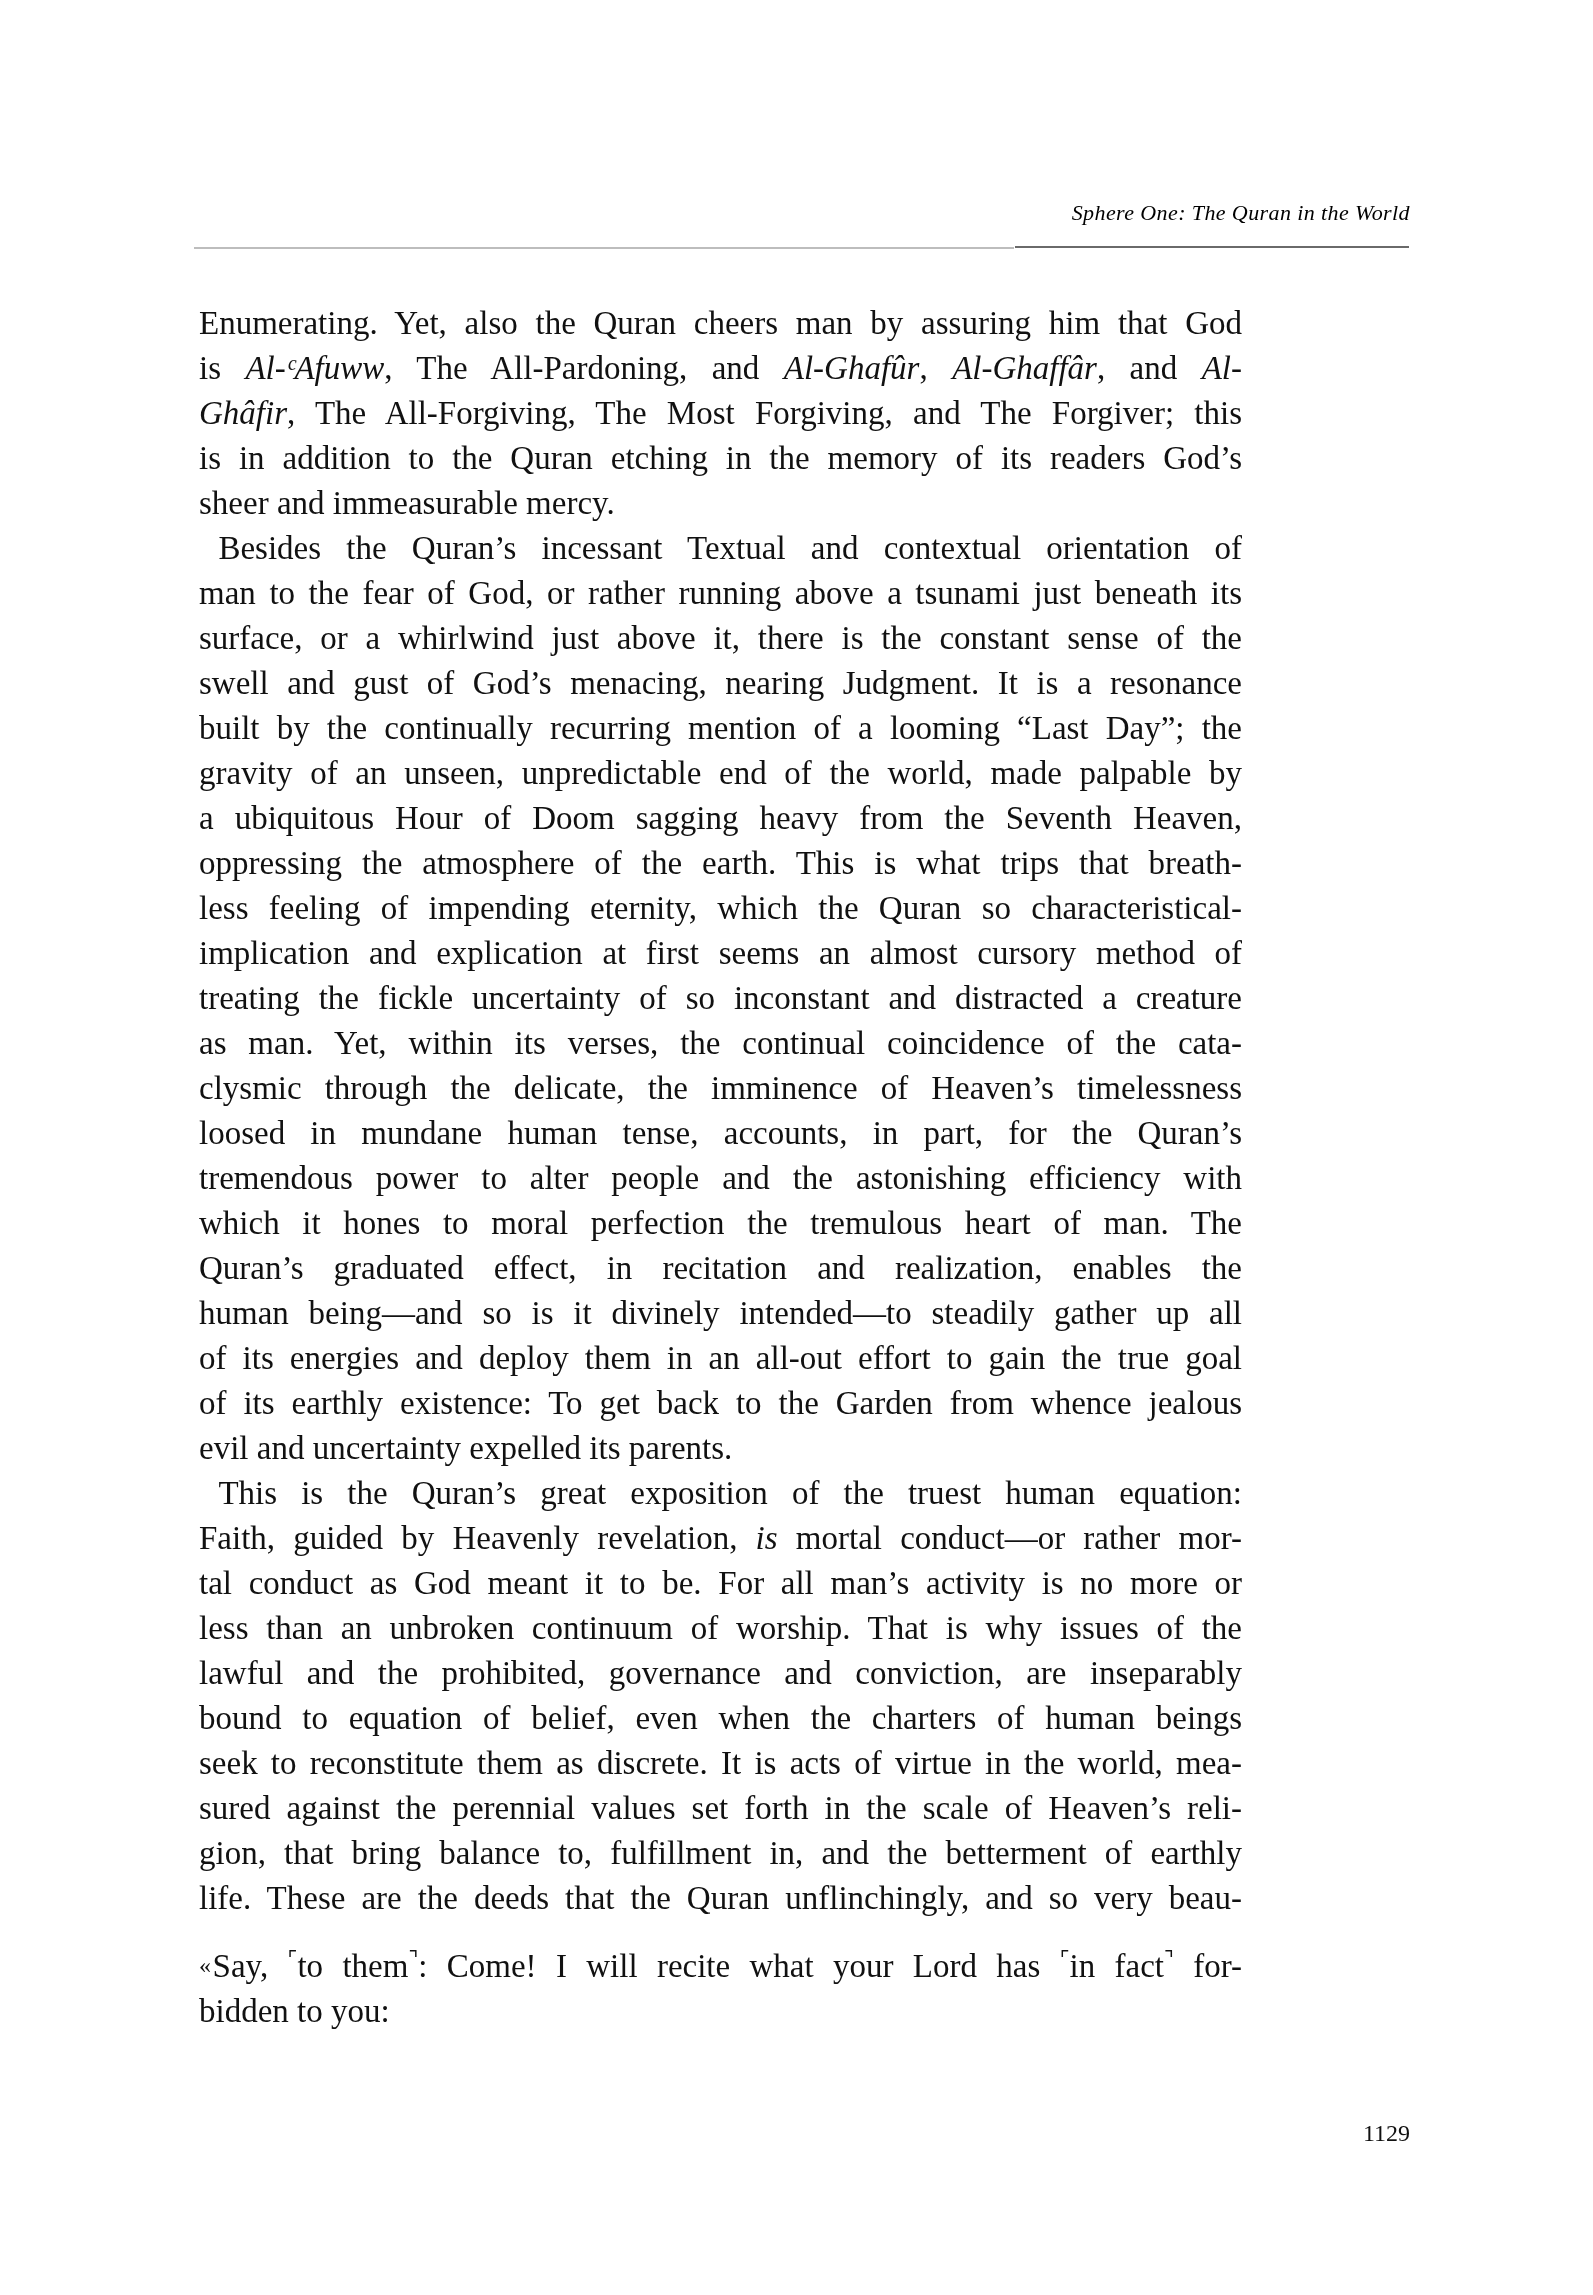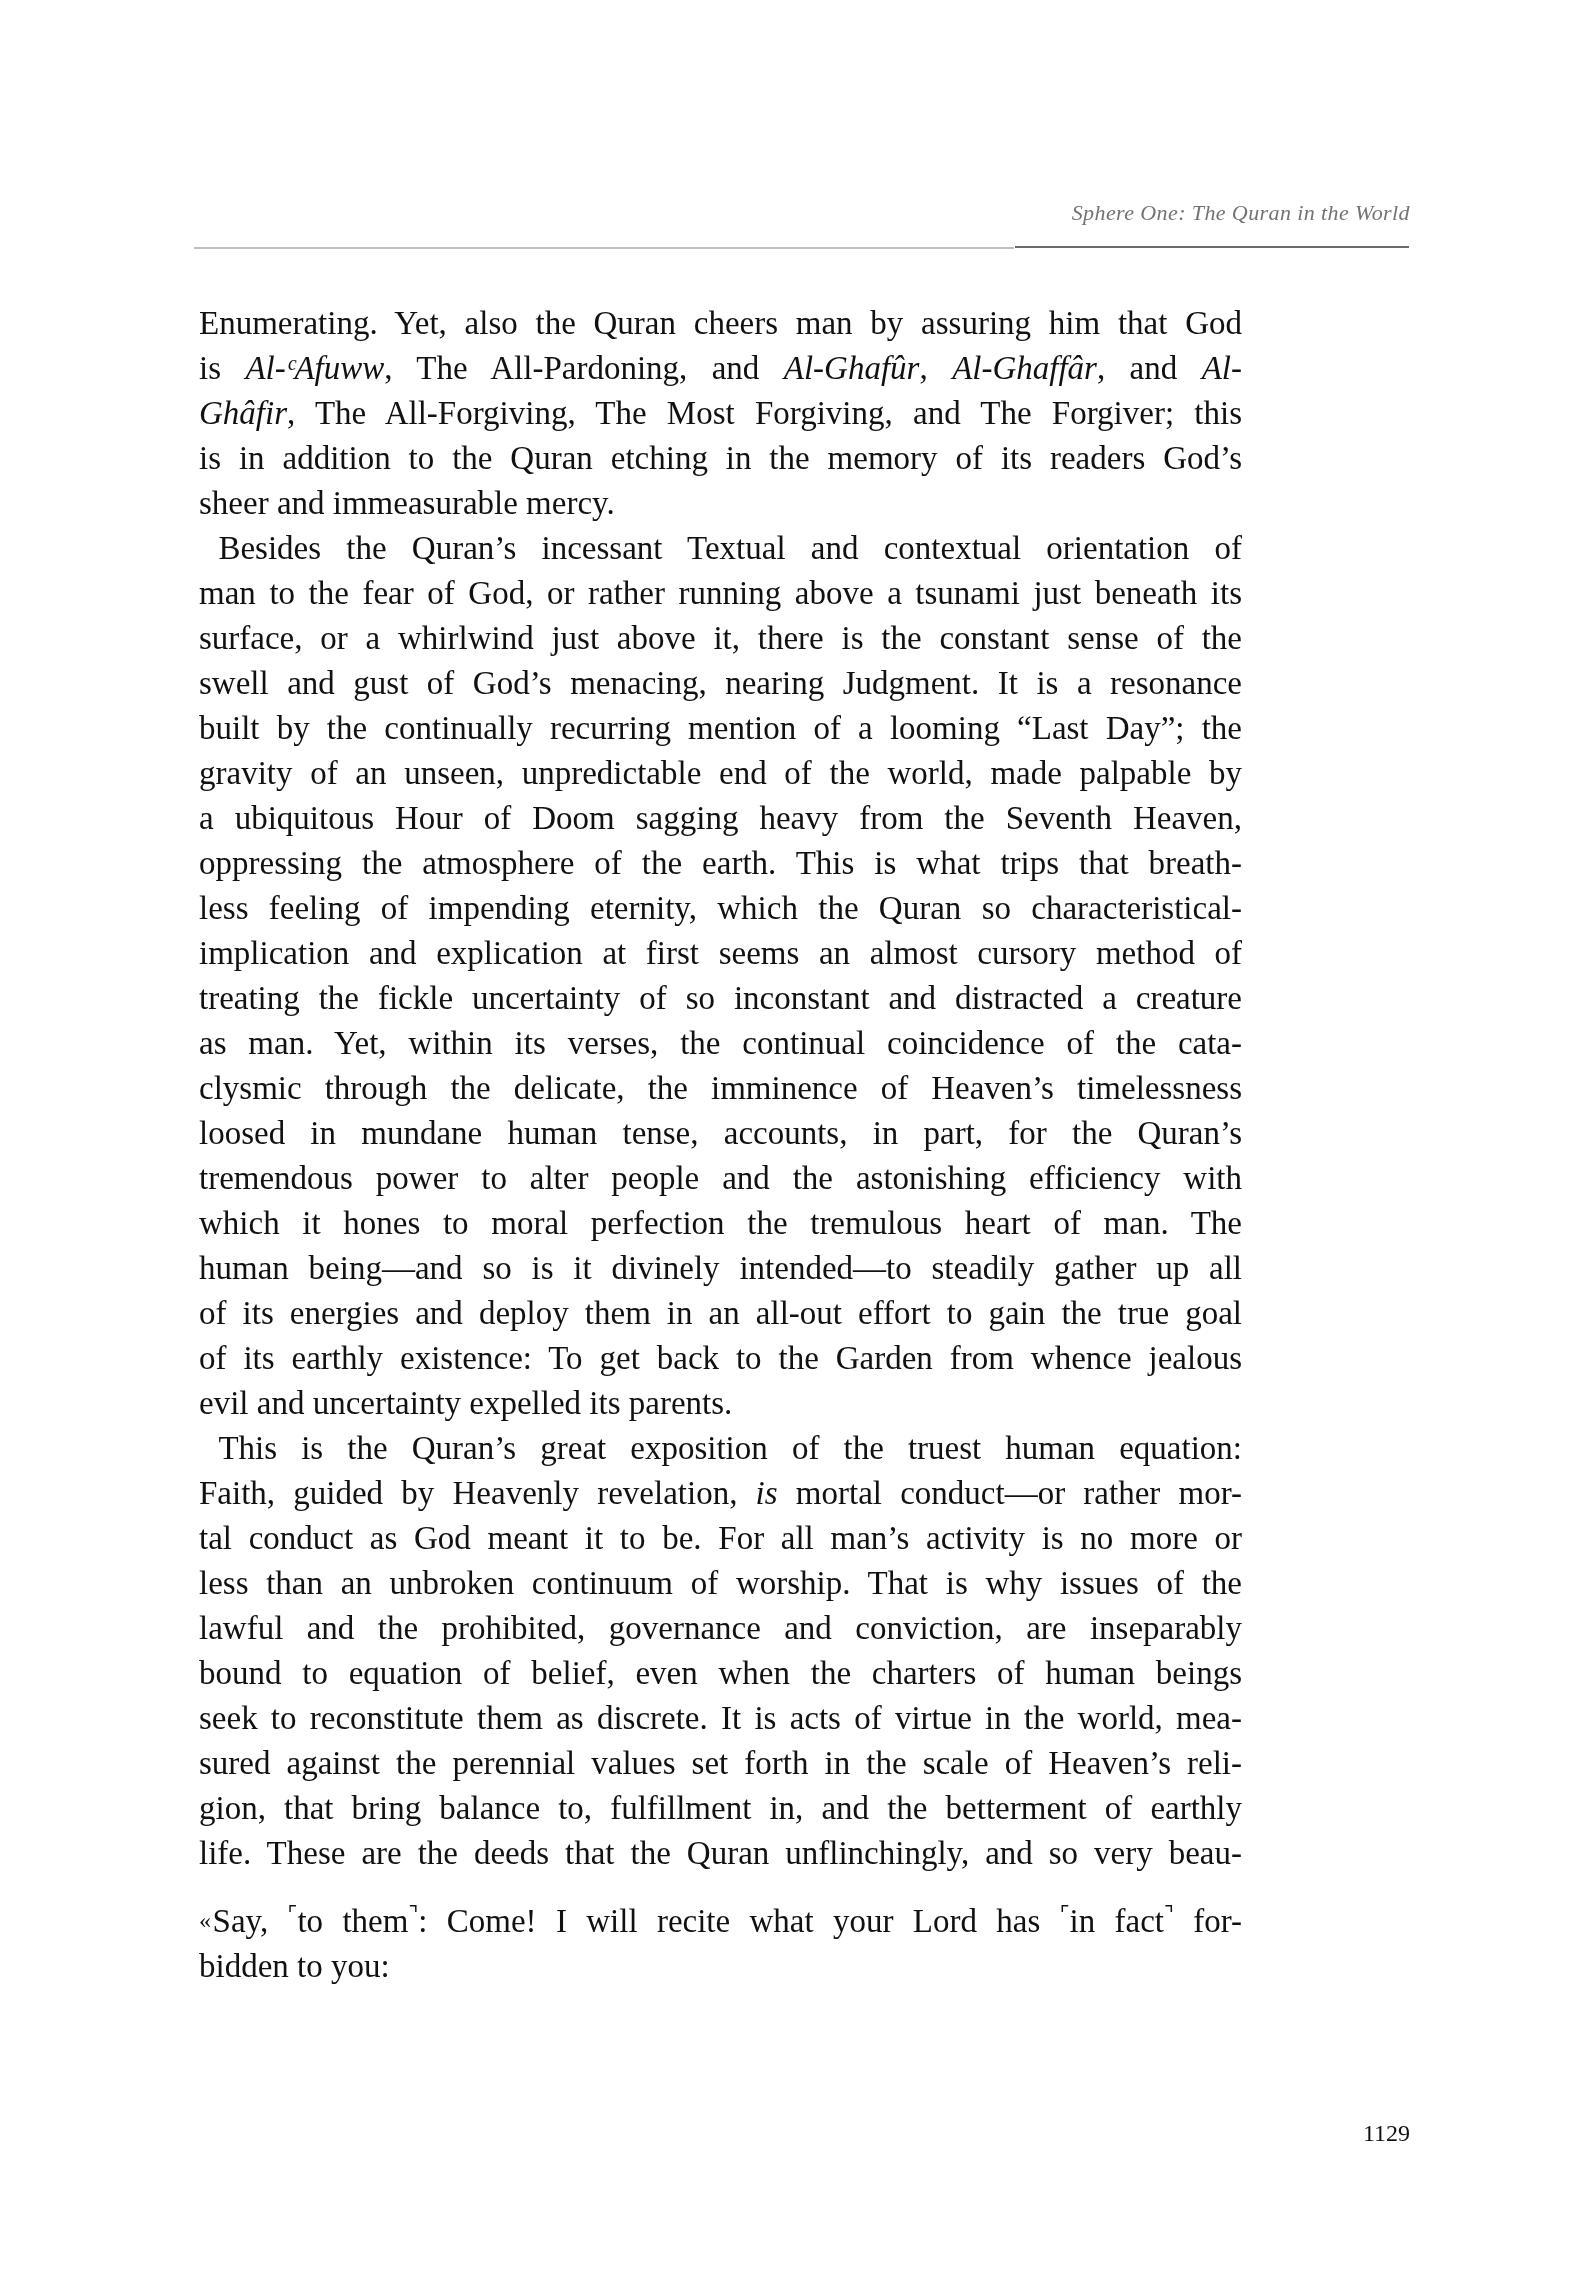--- a/index.html
+++ b/index.html
@@ -1,19 +1,19 @@
 <!DOCTYPE html>
 <html style="font-size:13px"><head>
 <meta charset="utf-8">
 <style>
   html, body { margin: 0; padding: 0; background: #ffffff; }
   body { width: 1594px; height: 2295px; position: relative; overflow: hidden;
          font-family: "Liberation Serif", "DejaVu Serif", serif; color: #111111; }
   .running-head { position: absolute; top: 200px; right: 184px;
-                  font-style: italic; font-size: 22px; letter-spacing: 0.4px; color: #737373; }
+                  font-style: italic; font-size: 22px; letter-spacing: 0.4px; color: #000000; }
   .head-rule-light { position: absolute; top: 247px; left: 194px; width: 820px; height: 1.6px; background: #bdbdbd; }
   .head-rule-dark { position: absolute; top: 246px; left: 1015px; width: 394px; height: 2.4px; background: #6a6a6a; }
   .text-block { position: absolute; top: 301px; left: 199px; width: 1043px;
                 font-size: 33px; line-height: 45px; text-align: justify; }
   .text-block p { margin: 0; }
   .line { display: block; text-align: justify; text-align-last: justify; white-space: nowrap; }
   .line.last { text-align-last: left; }
   .verse { margin-top: 16px !important; text-indent: 0; }
   .ornament { font-size: 24px; vertical-align: 4.8px; margin-right: 1.6px; }
   .halfbracket { font-size: 21px; vertical-align: 11.3px; }
@@ -45,20 +45,21 @@
         <span class="line"><span>a ubiquitous Hour of Doom sagging heavy from the Seventh Heaven,</span></span>
         <span class="line"><span>oppressing the atmosphere of the earth. This is what trips that breath-</span></span>
         <span class="line"><span>less feeling of impending eternity, which the Quran so characteristical-</span></span>
         <span class="line"><span>implication and explication at first seems an almost cursory method of</span></span>
         <span class="line"><span>treating the fickle uncertainty of so inconstant and distracted a creature</span></span>
         <span class="line"><span>as man. Yet, within its verses, the continual coincidence of the cata-</span></span>
         <span class="line"><span>clysmic through the delicate, the imminence of Heaven’s timelessness</span></span>
         <span class="line"><span>loosed in mundane human tense, accounts, in part, for the Quran’s</span></span>
         <span class="line"><span>tremendous power to alter people and the astonishing efficiency with</span></span>
         <span class="line"><span>which it hones to moral perfection the tremulous heart of man. The</span></span>
+        <span class="line"><span>Quran’s graduated effect, in recitation and realization, enables the</span></span>
         <span class="line"><span>human being—and so is it divinely intended—to steadily gather up all</span></span>
         <span class="line"><span>of its energies and deploy them in an all-out effort to gain the true goal</span></span>
         <span class="line"><span>of its earthly existence: To get back to the Garden from whence jealous</span></span>
         <span class="line last"><span>evil and uncertainty expelled its parents.</span></span>
       </p>
       <p>
         <span class="line" style="padding-left: 19.4px;"><span>This is the Quran’s great exposition of the truest human equation:</span></span>
         <span class="line"><span>Faith, guided by Heavenly revelation, </span><i>is</i><span> mortal conduct—or rather mor-</span></span>
         <span class="line"><span>tal conduct as God meant it to be. For all man’s activity is no more or</span></span>
         <span class="line"><span>less than an unbroken continuum of worship. That is why issues of the</span></span>

